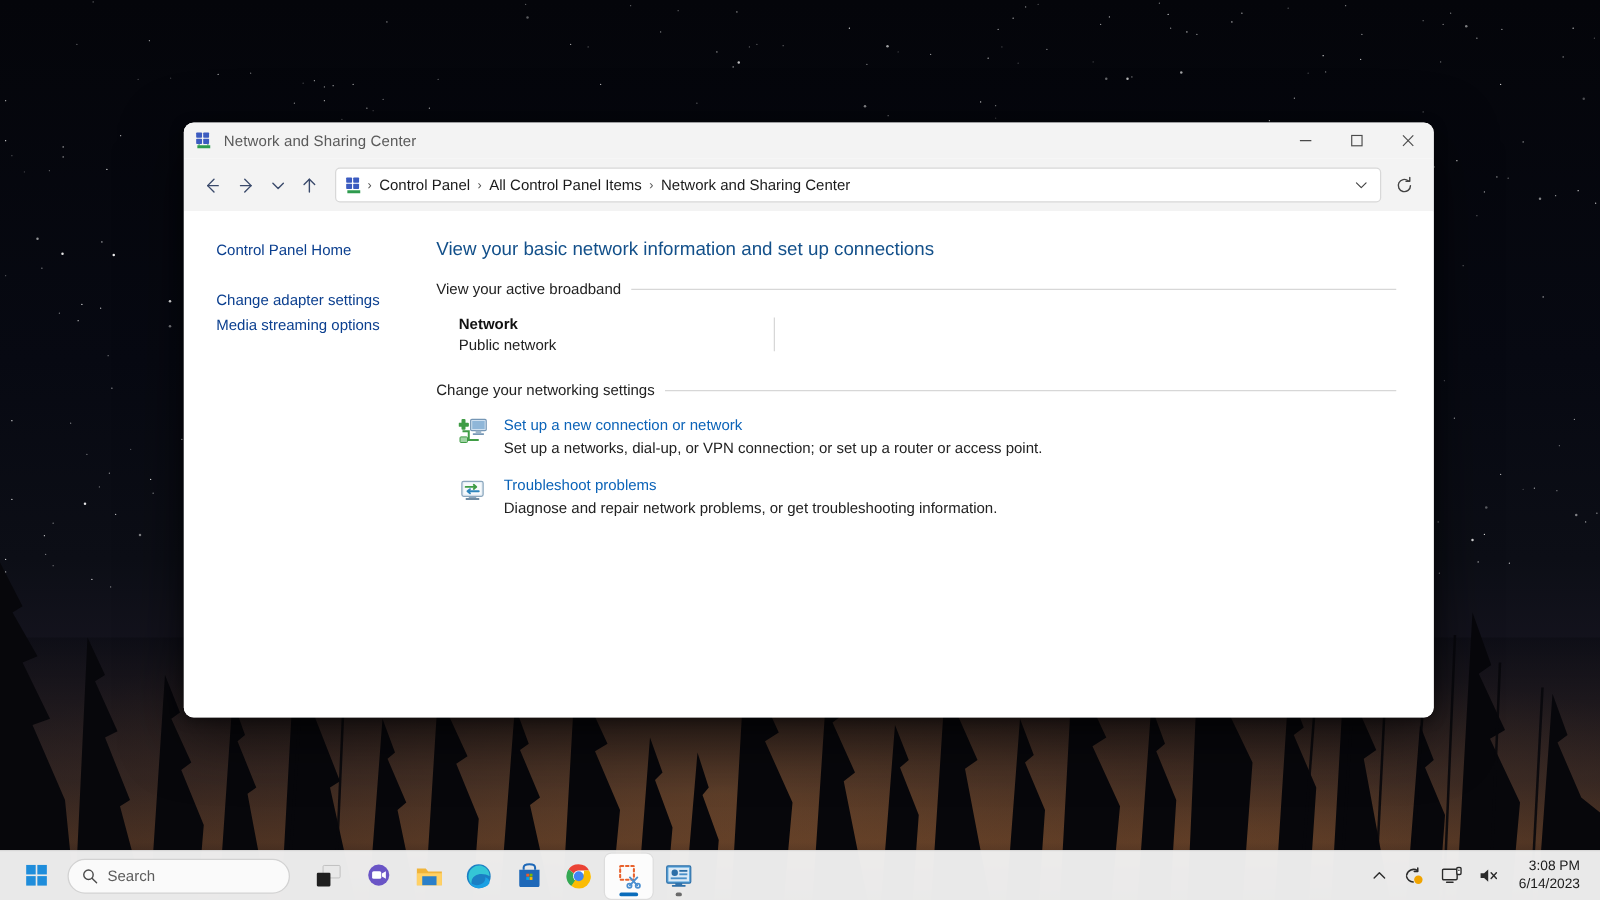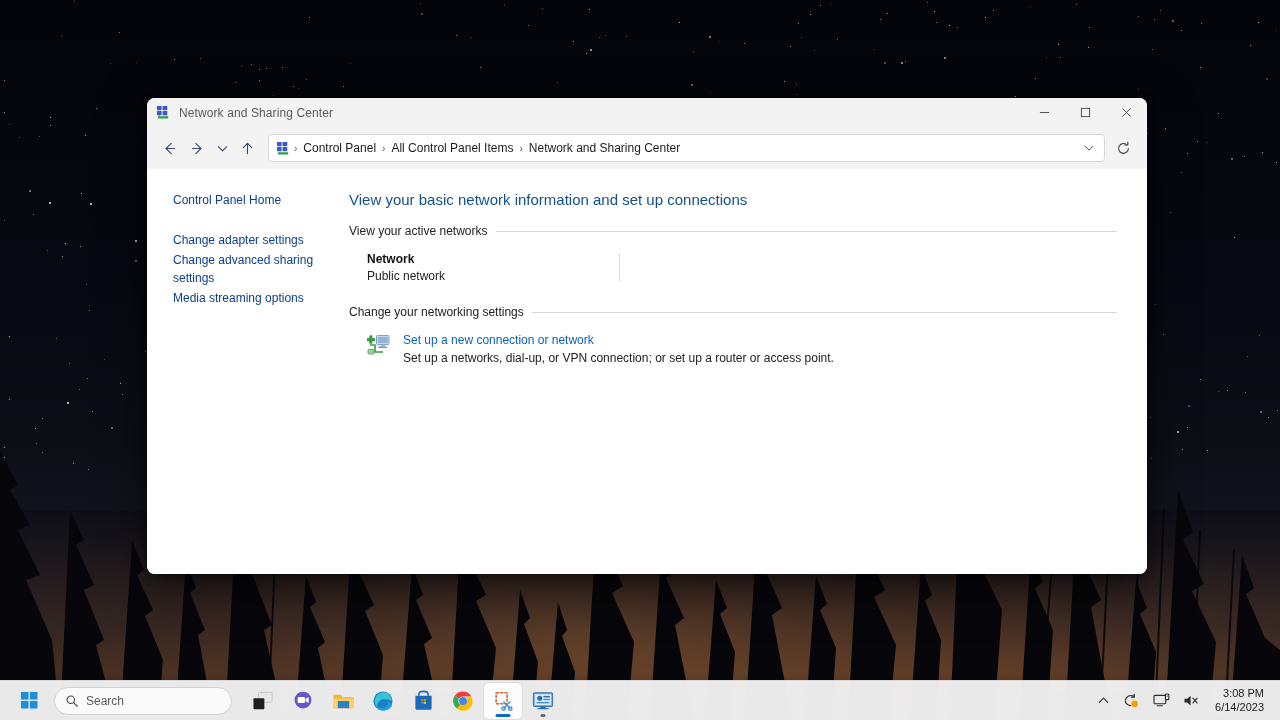--- a/index.html
+++ b/index.html
@@ -805,30 +805,29 @@
       </div>
 
     </div>
 
     <div class="winbody">
 
       <div class="sidebar">
         <div class="side-link">Control Panel Home</div>
         <div class="side-gap"></div>
         <div class="side-link">Change adapter settings</div>
-        <div class="side-link">Change advanced sharing settings</div>
         <div class="side-link">Media streaming options</div>
 
       </div>
 
       <div class="content">
         <div class="page-title">View your basic network information and set up connections</div>
 
         <div class="section-head">
-          <span class="sh-text">View your active networks</span>
+          <span class="sh-text">View your active broadband</span>
           <span class="sh-rule"></span>
         </div>
 
         <div class="active-networks">
           <div class="an-left">
             <div class="an-name">Network</div>
             <div class="an-type">Public network</div>
           </div>
           <div class="an-divider"></div>
         </div>
@@ -852,20 +851,36 @@
                 <rect x="-0.5" y="4.1" width="8.6" height="3.2" rx="0.8"></rect>
               </g>
             </svg>
           </div>
           <div class="si-body">
             <div class="si-title">Set up a new connection or network</div>
             <div class="si-desc">Set up a networks, dial-up, or VPN connection; or set up a router or access point.</div>
           </div>
         </div>
 
+        <div class="setting-item">
+          <div class="si-icon">
+            <svg width="24" height="20" viewBox="0 0 24 20">
+              <rect x="2.5" y="3" width="17" height="12" rx="1.4" fill="#e6eef5" stroke="#8aa6bd" stroke-width="1"></rect>
+              <rect x="4" y="4.5" width="14" height="9" fill="#f7fafc"></rect>
+              <path d="M5.5,7.5 L14,7.5 L12,5.8 M14,7.5 L12,9.2" fill="none" stroke="#3f9c45" stroke-width="1.5" stroke-linecap="round" stroke-linejoin="round"></path>
+              <path d="M16,11 L7,11 L9,9.3 M7,11 L9,12.7" fill="none" stroke="#2f86bc" stroke-width="1.5" stroke-linecap="round" stroke-linejoin="round"></path>
+              <rect x="8" y="15" width="6" height="1.4" fill="#8aa6bd"></rect>
+              <rect x="5.5" y="16.4" width="11" height="1.5" rx="0.6" fill="#6f8ca3"></rect>
+            </svg>
+          </div>
+          <div class="si-body">
+            <div class="si-title">Troubleshoot problems</div>
+            <div class="si-desc">Diagnose and repair network problems, or get troubleshooting information.</div>
+          </div>
+        </div>
 
       </div>
     </div>
   </div>
 
   <div id="taskbar">
     <div class="tb-left">
       <div class="tb-start">
         <svg width="19" height="19" viewBox="0 0 20 20">
           <rect x="1" y="1" width="8" height="8" fill="#1f8ddb"></rect>

